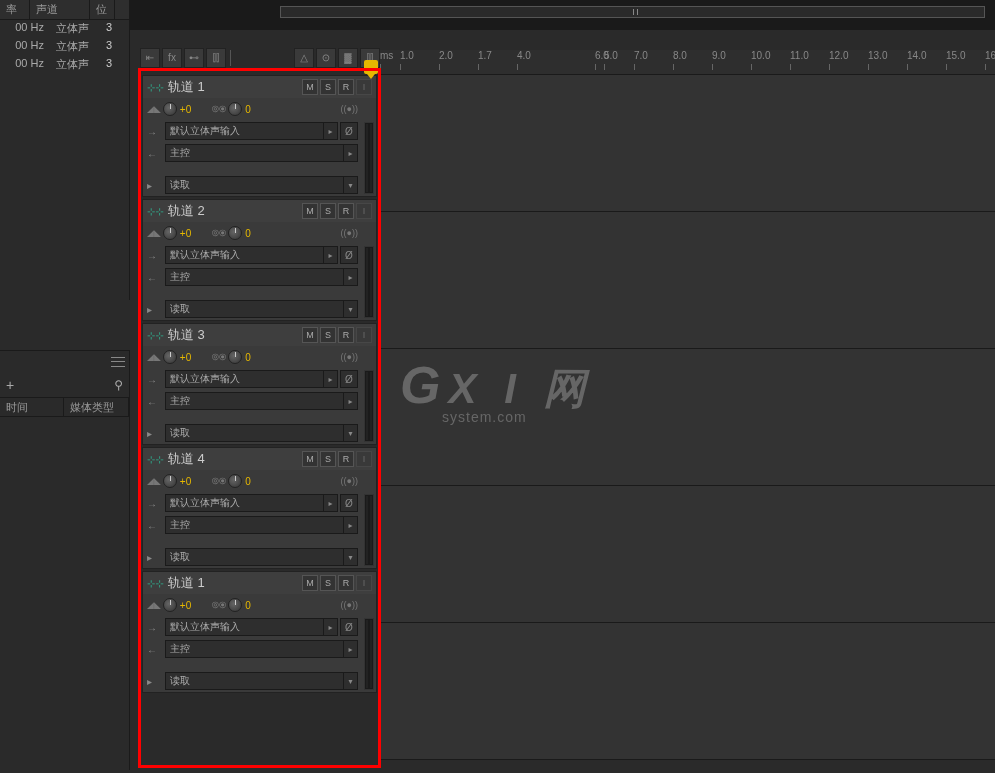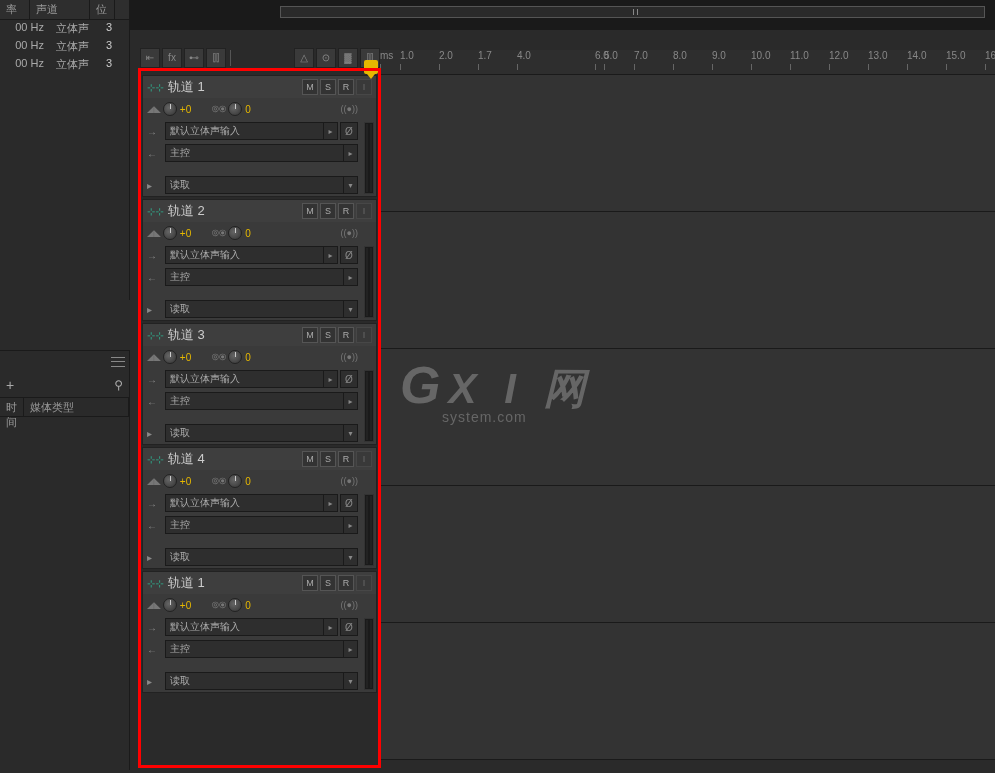--- a/index.html
+++ b/index.html
@@ -117,21 +117,21 @@
         <span></span>
         <span></span>
         <span></span>
       </span>
   </div>
   <div class="left-toolbar">
     <span class="plus-icon">+</span>
     <span class="filter-icon">⚲</span>
   </div>
   <div class="left-bottom-header">
-    <div class="left-bottom-header-col" style="width:24px">时间</div>
+    <div class="left-bottom-header-col" style="width:64px">时间</div>
     <div class="left-bottom-header-col" style="flex:1">媒体类型</div>
   </div>
 </div>
 
 <div class="timeline-top">
   <div class="timeline-scroll">
     <div class="scroll-handle"></div>
   </div>
 </div>
 

